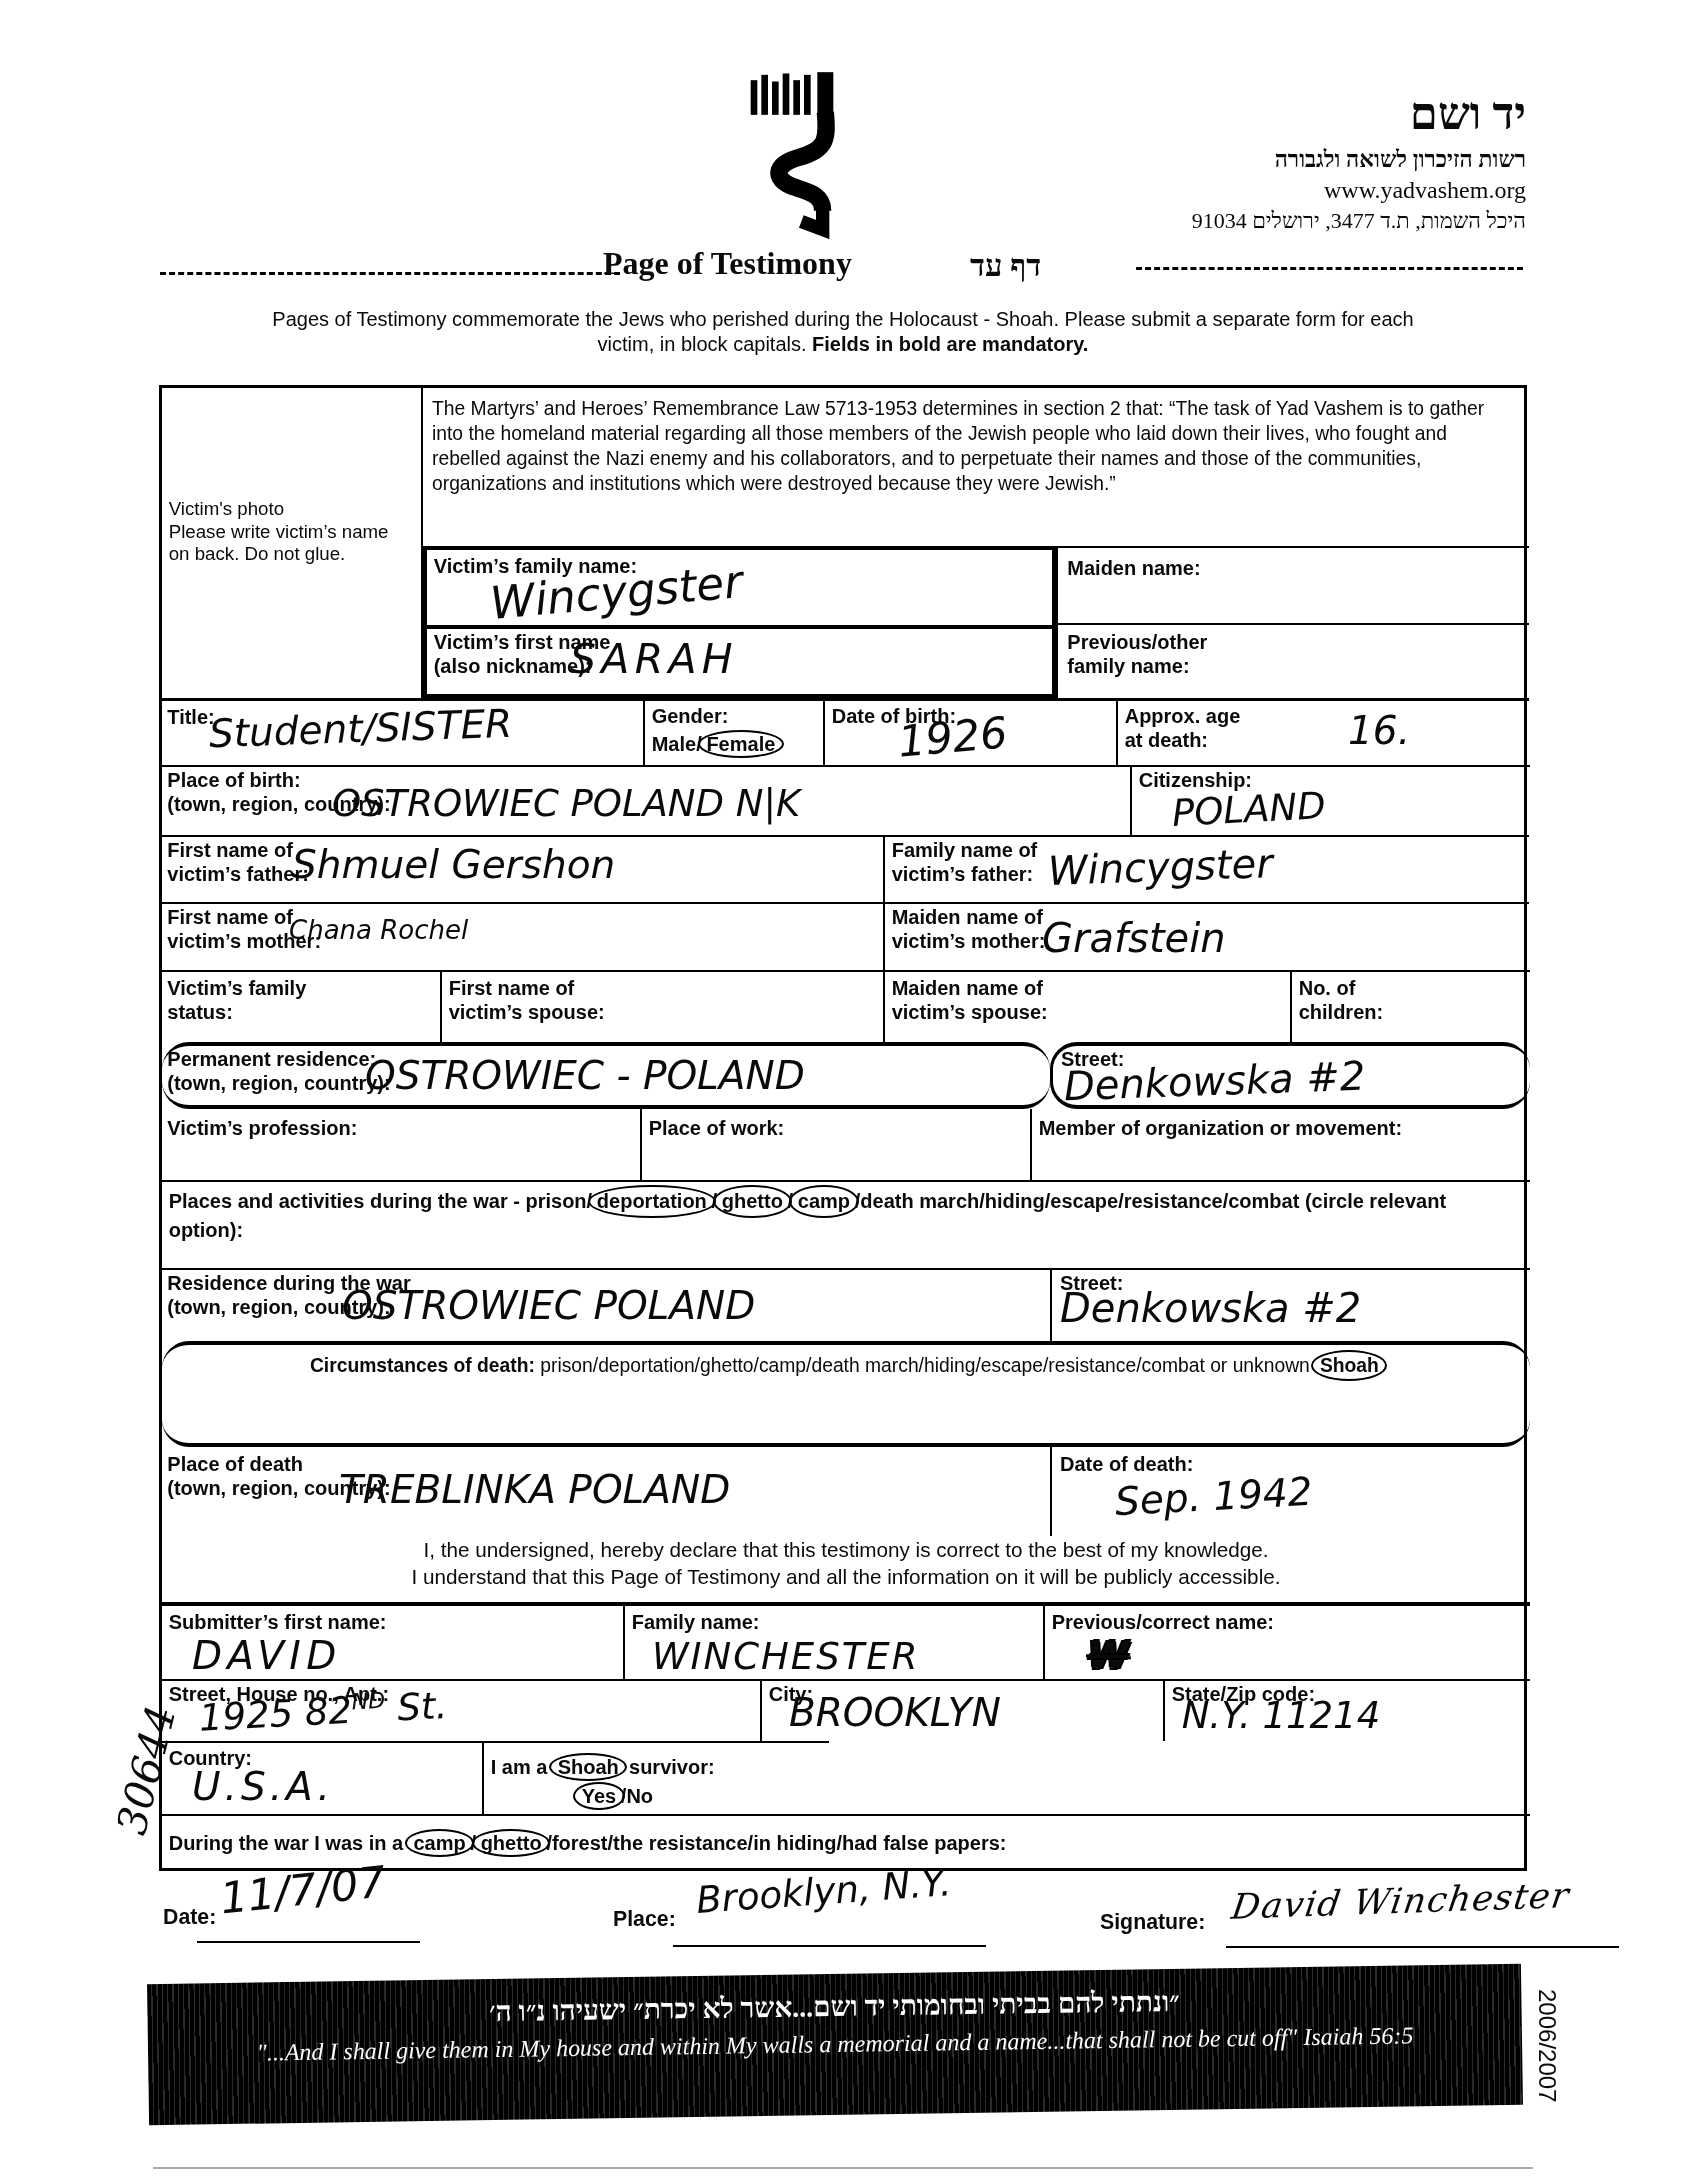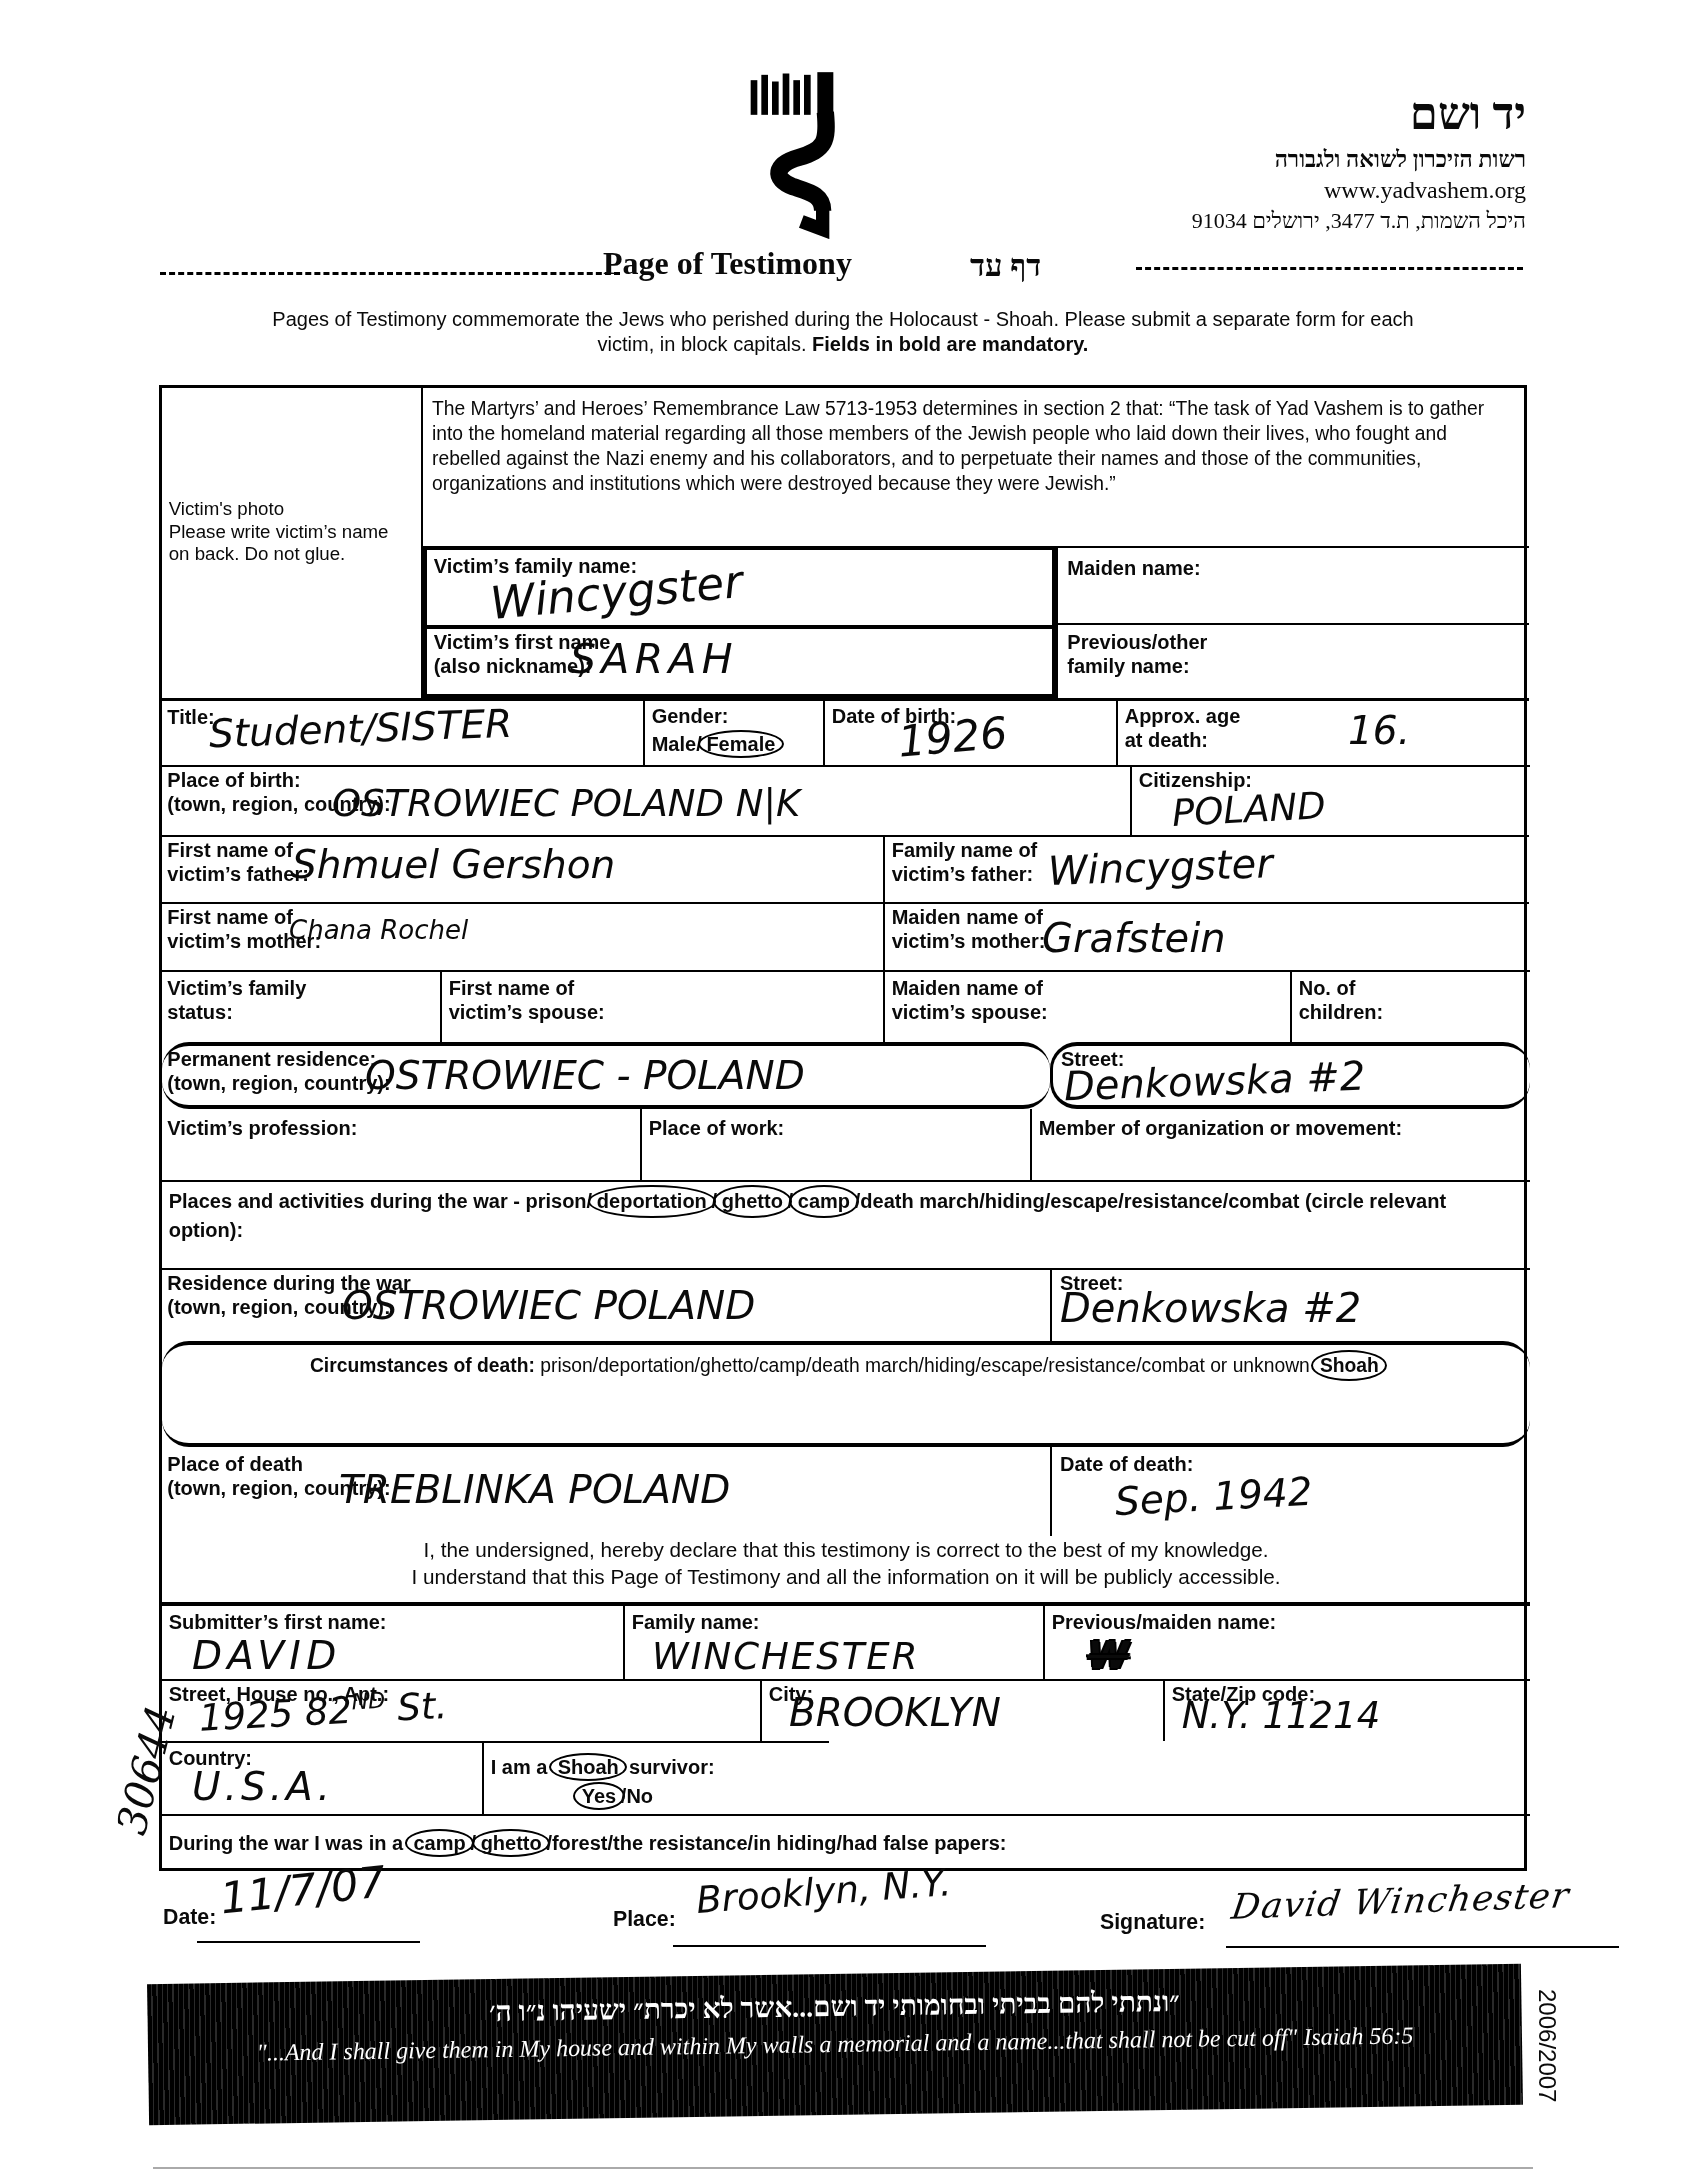--- a/index.html
+++ b/index.html
@@ -254,21 +254,21 @@
 
     <div class="cell" style="left:0;top:1214px;width:461px;height:77px;border-top:4px solid #000;">
       <span class="lbl" style="position:absolute;left:6.7px;top:4px;">Submitter’s first name:</span>
       <span class="hw" style="position:absolute;left:30px;top:27px;font-size:39px;letter-spacing:5.3px;">DAVID</span>
     </div>
     <div class="cell bl4" style="left:461px;top:1214px;width:420px;height:77px;border-top:4px solid #000;">
       <span class="lbl" style="position:absolute;left:6.7px;top:4px;">Family name:</span>
       <span class="hw" style="position:absolute;left:27px;top:29px;font-size:37px;letter-spacing:2px;">WINCHESTER</span>
     </div>
     <div class="cell bl4" style="left:881px;top:1214px;width:487px;height:77px;border-top:4px solid #000;">
-      <span class="lbl" style="position:absolute;left:6.7px;top:4px;">Previous/maiden name:</span>
+      <span class="lbl" style="position:absolute;left:6.7px;top:4px;">Previous/correct name:</span>
       <span class="scrib" style="position:absolute;left:43px;top:28px;">W</span>
     </div>
 
     <div class="cell bt4" style="left:0;top:1291px;width:598px;height:62px;">
       <span class="lbl" style="position:absolute;left:6.7px;top:1.3px;">Street, House no., Apt.:</span>
       <span class="hw" style="position:absolute;left:37px;top:9.3px;font-size:37px;transform:rotate(-3deg);"><span>1925  82</span><span class="sup">ND</span><span> St.</span></span>
     </div>
     <div class="cell bt4 bl4" style="left:598px;top:1291px;width:403px;height:62px;padding-left:40px;">
       <span class="lbl" style="position:absolute;left:6.7px;top:1.3px;">City:</span>
       <span class="hw" style="position:absolute;left:27px;top:9.3px;font-size:39px;">BROOKLYN</span>

